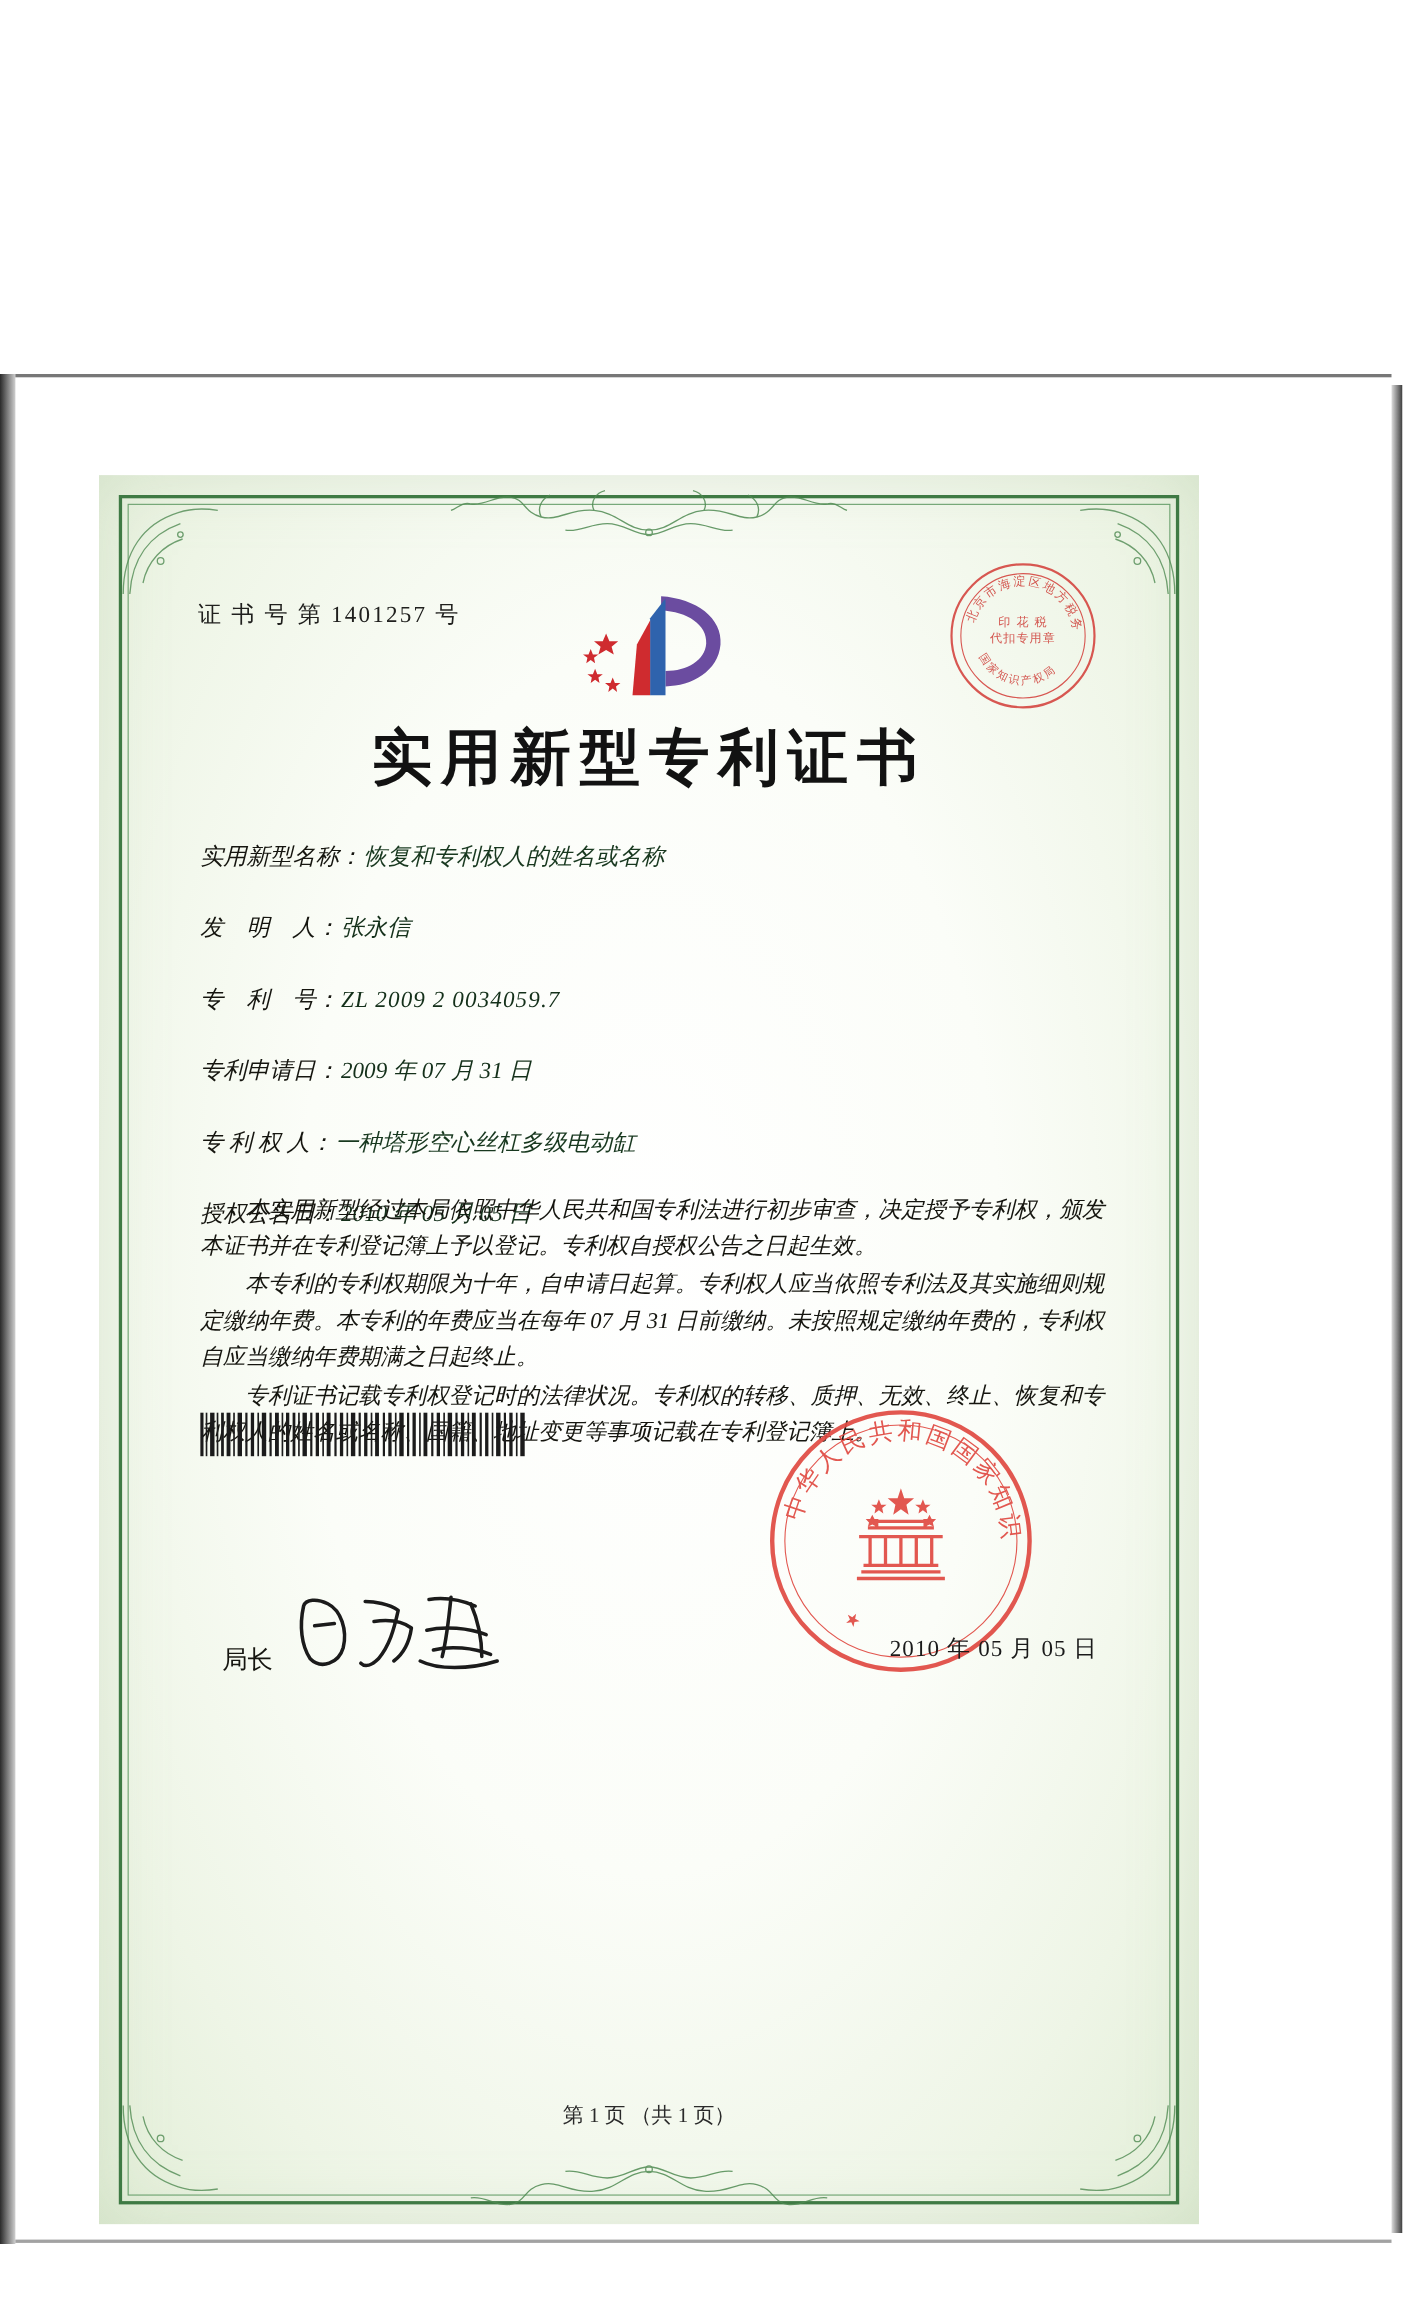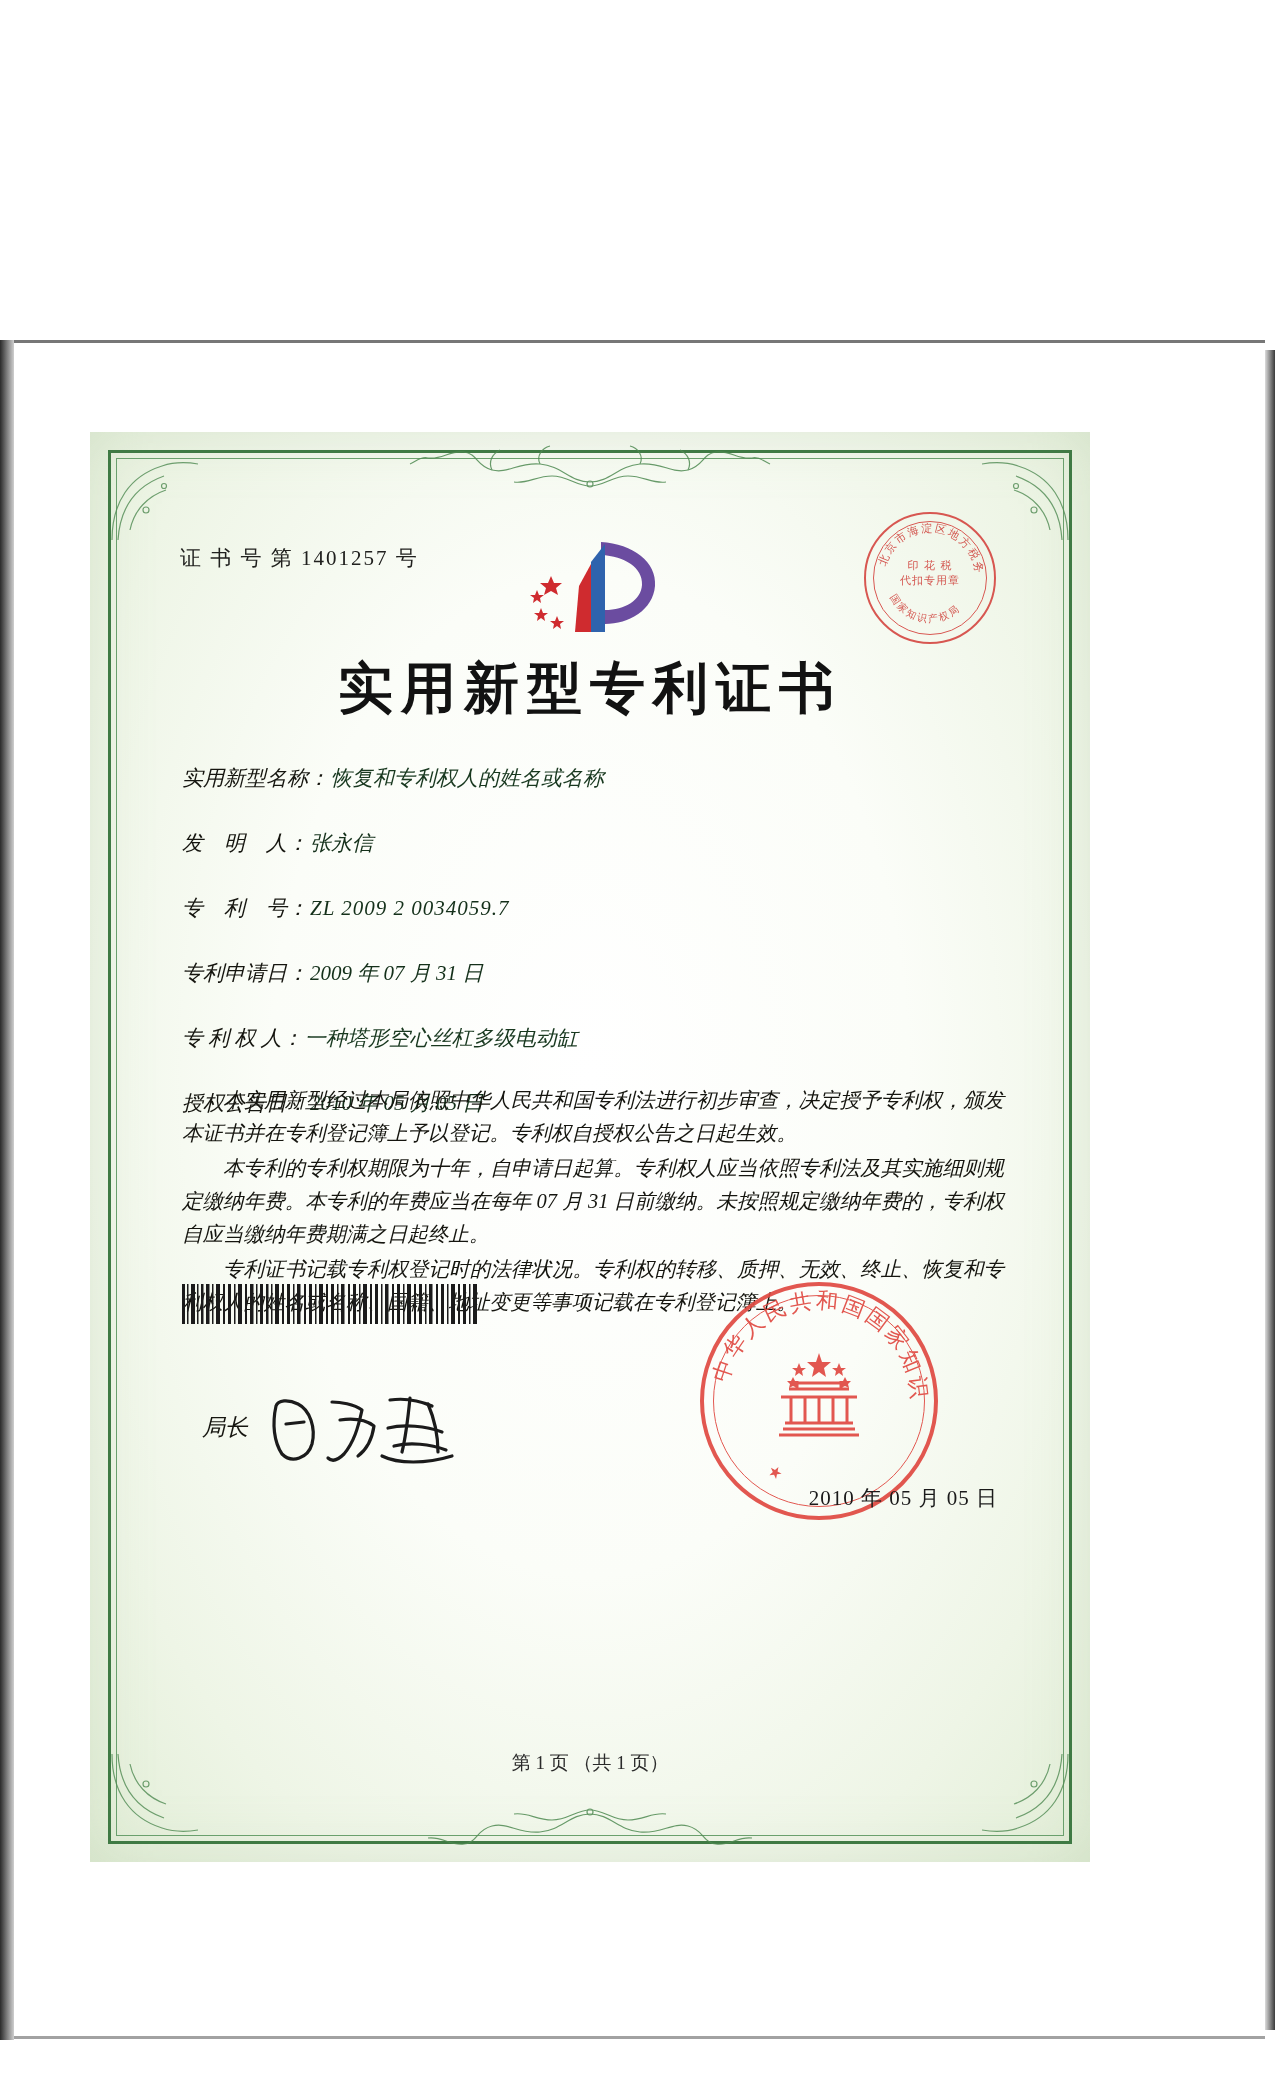--- a/index.html
+++ b/index.html
@@ -47,21 +47,21 @@
     left: 14px; top: 2036px;
     width: 1251px; height: 3px;
     background: #7a7a7a;
     opacity: .7;
   }
 
   
   #certificate {
     position: absolute;
     left: 90px; top: 432px;
-    width: 1000px; height: 1430px;
+    width: 1000px; height: 1590px;
     background:
       radial-gradient(ellipse at 50% 45%, #ffffff 0%, #fbfdf8 45%, #eef5e6 78%, #e2eed7 100%);
     box-shadow: inset 0 0 60px rgba(180,200,170,.35);
   }
   
   .border-outer {
     position: absolute;
     left: 18px; top: 18px; right: 18px; bottom: 18px;
     border: 3px solid #3f7a44;
   }
@@ -216,24 +216,23 @@
     left: 40px;
     top: 800px;
     width: 300px; height: 40px;
     filter: blur(.2px);
   }
 
   
   .sig-row {
     position: absolute;
     left: 60px;
-    top: 900px;
+    top: 954px;
     display: flex;
-    align-items: center;
-    font-style: italic;
+    align-items: flex-end;
   }
   .sig-label {
     font-size: 23px;
     color: #15150f;
     margin-right: 14px;
   }
   .sig-mark {
     width: 210px; height: 86px;
   }
 

